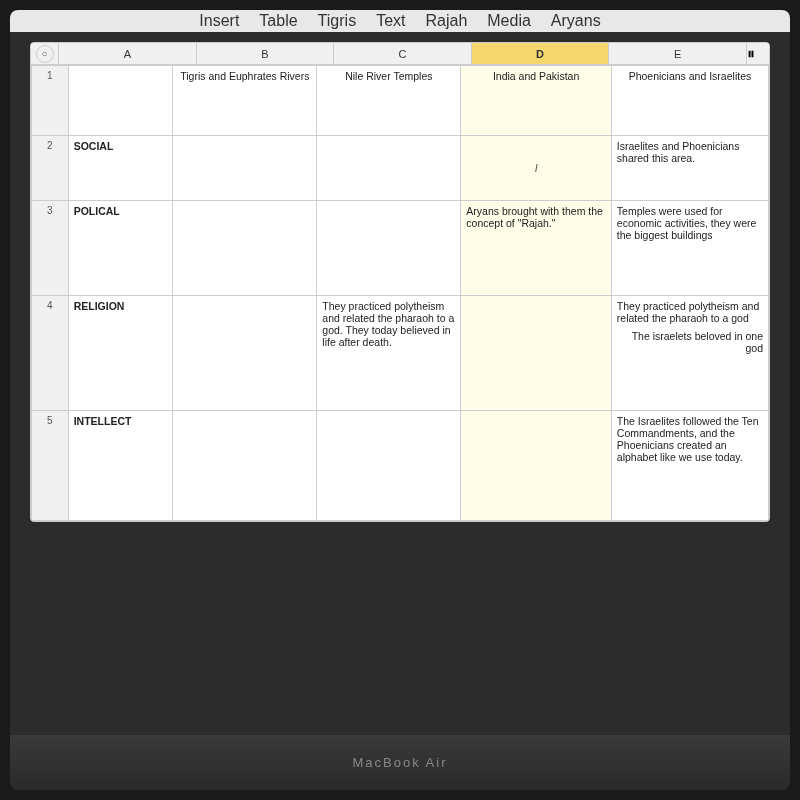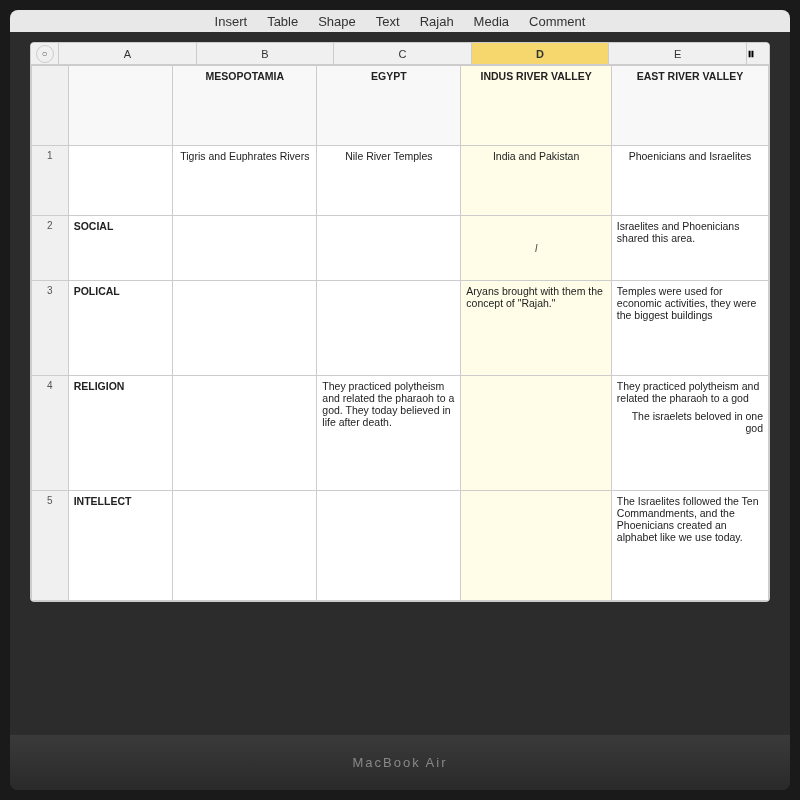--- a/index.html
+++ b/index.html
@@ -30,21 +30,21 @@
 
     
     .menu-bar {
       width: 100%;
       background: #e8e8e8;
       height: 22px;
       display: flex;
       align-items: center;
       justify-content: center;
       gap: 20px;
-      font-size: 13px;
+      font-size: 16px;
       color: #333;
       border-radius: 8px 8px 0 0;
     }
 
     .menu-item {
       cursor: pointer;
     }
 
     
     .spreadsheet-wrapper {
@@ -227,60 +227,44 @@
     }
   </style>
 </head>
 <body>
 
 <div class="screen-bg">
 
   <div class="menu-bar">
     <span class="menu-item">Insert</span>
     <span class="menu-item">Table</span>
-    <span class="menu-item">Shape</span>
+    <span class="menu-item">Tigris</span>
     <span class="menu-item">Text</span>
     <span class="menu-item">Rajah</span>
     <span class="menu-item">Media</span>
-    <span class="menu-item">Comment</span>
+    <span class="menu-item">Aryans</span>
   </div>
 
   <div class="spreadsheet-wrapper">
 
     <div class="col-header-row">
       <div class="row-num-col">
         <div class="circle-btn">○</div>
       </div>
       <div class="col-header">A</div>
       <div class="col-header">B</div>
       <div class="col-header">C</div>
       <div class="col-header active">D</div>
       <div class="col-header">E</div>
       <div class="col-header-end">⏸</div>
     </div>
 
     <table class="data-table">
 
       <tbody>
-          <tr class="row-header">
-        <td class="row-num"></td>
-        <td class="col-a"></td>
-        <td class="col-b header-cell">
-          <span>MESOPOTAMIA</span>
-        </td>
-        <td class="col-c header-cell">
-          <span>EGYPT</span>
-        </td>
-        <td class="col-d header-cell active-col">
-          <span>INDUS RIVER VALLEY</span>
-        </td>
-        <td class="col-e header-cell">
-          <span>EAST RIVER VALLEY</span>
-        </td>
-      </tr>
 
       <tr class="row-1">
         <td class="row-num">1</td>
         <td class="col-a"></td>
         <td class="col-b sub-header">Tigris and Euphrates Rivers</td>
         <td class="col-c sub-header">Nile River Temples</td>
         <td class="col-d sub-header active-col">India and Pakistan</td>
         <td class="col-e sub-header">Phoenicians and Israelites</td>
       </tr>
 

